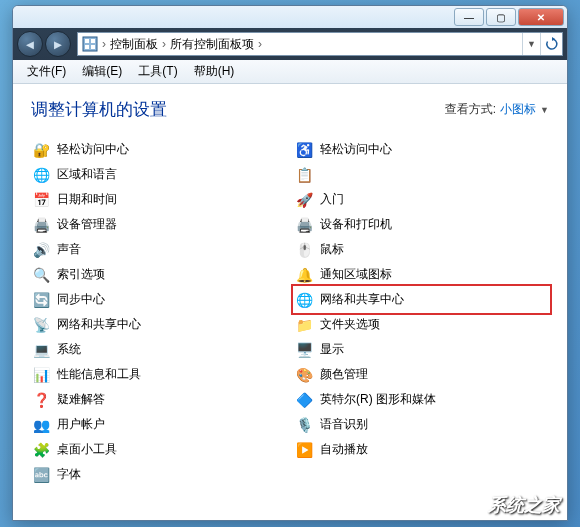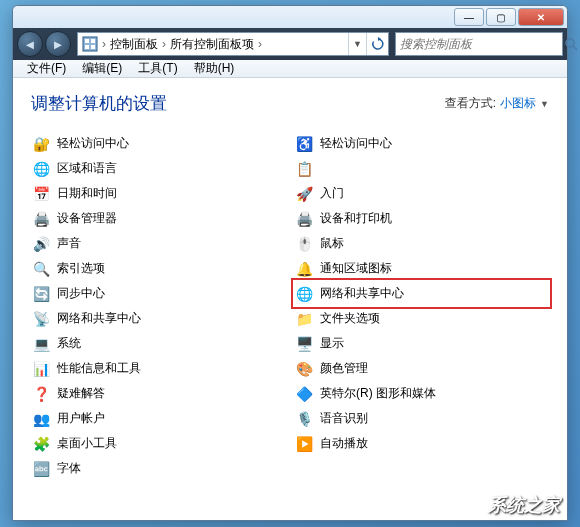--- a/index.html
+++ b/index.html
@@ -20,21 +20,21 @@
 .addressbar { flex: 1; height: 24px; background: #fff; border: 1px solid #7a93ab; margin: 0 4px; display: flex; align-items: center; font-size: 12px; }
 .addr-icon { width: 18px; height: 18px; margin: 0 3px; display:inline-flex;align-items:center;justify-content:center;}
 .addr-seg { padding: 0 4px; color: #000; }
 .addr-sep { color: #6a6a6a; }
 .addr-drop { width: 18px; height: 22px; border-left: 1px solid #c6d3de; display:flex;align-items:center;justify-content:center;color:#555;font-size:9px;}
 .refresh { width: 22px; height: 22px; border-left:1px solid #c6d3de; display:flex;align-items:center;justify-content:center;color:#2060a0;}
 .searchbox { width: 168px; height: 24px; background:#fff; border:1px solid #7a93ab; margin-right: 4px; display:flex; align-items:center; font-size:12px; }
 .searchbox input { border:none; outline:none; font-size:12px; flex:1; padding:0 4px; color:#888; font-style: italic; }
 
 
-.menubar { height: 18px; background: linear-gradient(#f7fafd, #e8eff6); border-bottom: 1px solid #c7d4df; display: flex; align-items: center; font-size: 12px; padding-left: 6px; }
+.menubar { height: 24px; background: linear-gradient(#f7fafd, #e8eff6); border-bottom: 1px solid #c7d4df; display: flex; align-items: center; font-size: 12px; padding-left: 6px; }
 .menubar span { padding: 3px 8px; cursor: default; }
 
 
 .content { flex: 1; background: #fff; padding: 14px 18px 4px 18px; overflow: auto; }
 .header { display: flex; align-items: center; margin-bottom: 16px; }
 .header h2 { font-size: 17px; font-weight: normal; color: #003399; flex: 1; }
 .viewmode { font-size: 12px; color: #333; display:flex; align-items:center;}
 .viewmode a { color: #0066cc; text-decoration:none; margin-left: 4px;}
 .viewmode .dd { margin-left:4px; font-size:9px; color:#555;}
 
@@ -92,29 +92,20 @@
       <span style="flex:1"></span>
       <span class="addr-drop">▼</span>
       <span class="refresh">
         <svg width="14" height="14">
             <path d="M7 2 A5 5 0 1 1 2.5 4.5" fill="none" stroke="#2060a0" stroke-width="1.5"></path>
             <path d="M7 0 L7 4 L10 2 Z" fill="#2060a0"></path>
           </svg>
       </span>
     </div>
 
-    <div class="searchbox">
-      <input placeholder="搜索控制面板" style="">
-      <span class="addr-icon">
-        <svg width="14" height="14">
-            <circle cx="6" cy="6" r="4" fill="none" stroke="#4a7aa8" stroke-width="1.5"></circle>
-            <line x1="9" y1="9" x2="13" y2="13" stroke="#4a7aa8" stroke-width="1.5"></line>
-          </svg>
-      </span>
-    </div>
   </div>
 
   <div class="menubar">
     <span>文件(F)</span>
     <span>编辑(E)</span>
     <span>工具(T)</span>
     <span>帮助(H)</span>
   </div>
 
   <div class="content">

